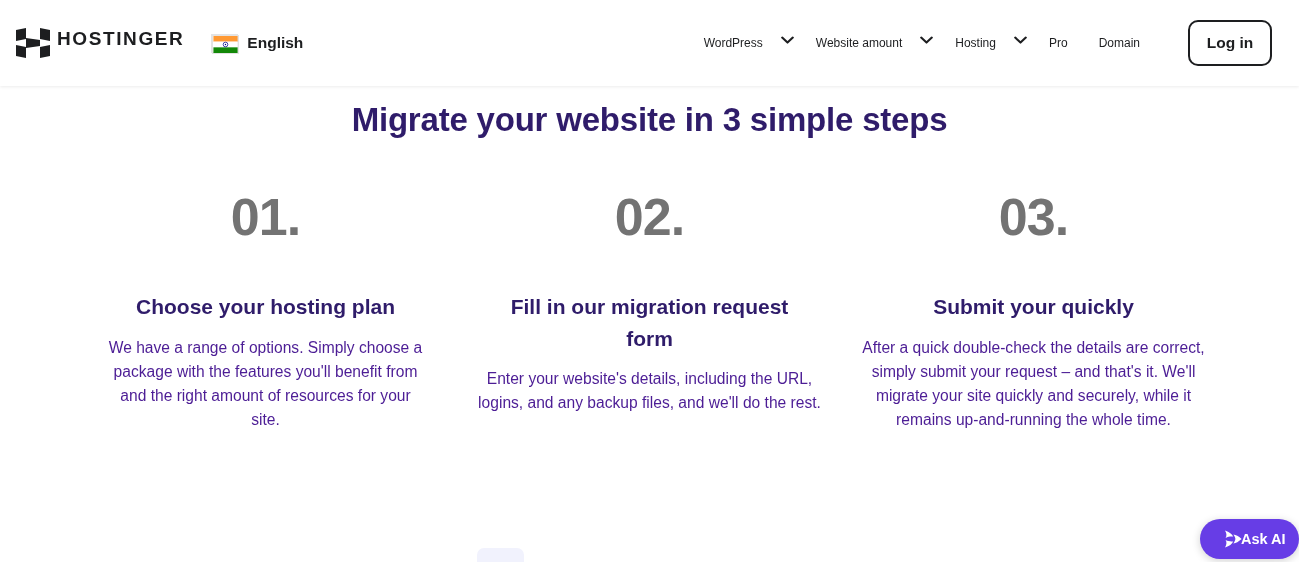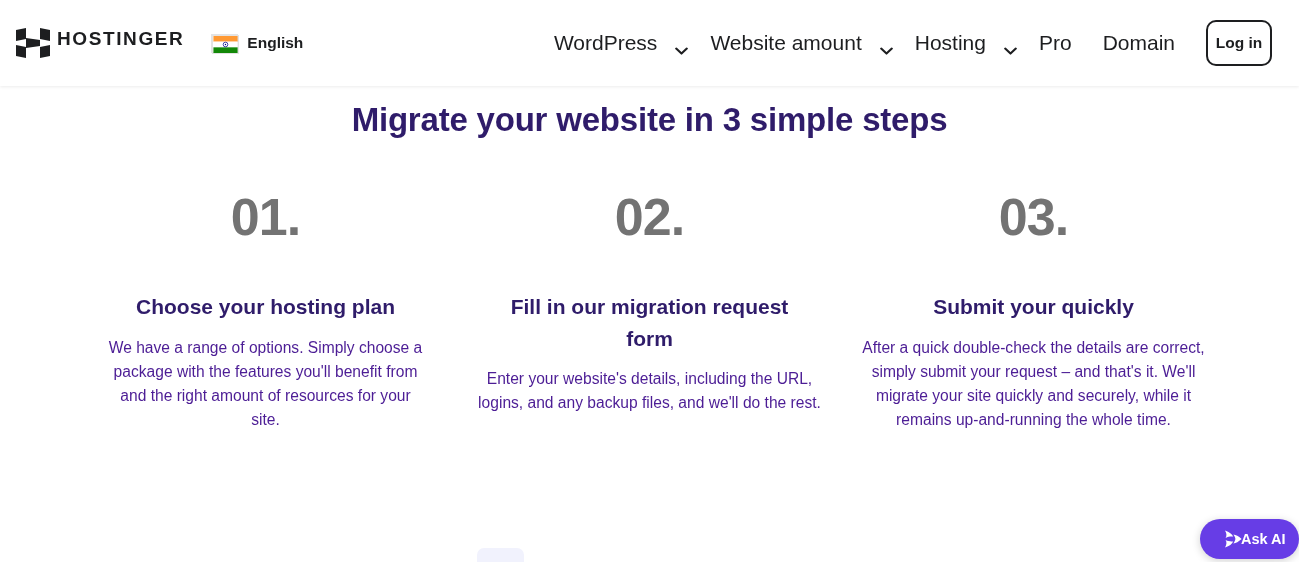--- a/index.html
+++ b/index.html
@@ -69,37 +69,37 @@
   }
 
   .nav {
     margin-left: auto;
     display: flex;
     align-items: center;
     margin-right: 27px;
   }
   .nav-item {
     display: flex;
-    align-items: flex-end;
-    font-size: 21px;
+    align-items: flex-start;
+    font-size: 12px;
     color: #1d1e20;
     margin-left: 31px;
     white-space: nowrap;
     cursor: pointer;
   }
   .nav-item:first-child { margin-left: 0; }
   .chev {
     margin-left: 9px;
     width: 13px;
     height: 8px;
     display: block;
   }
   .login-btn {
-    margin-left: 31px;
-    width: 66px;
+    margin-left: 48px;
+    width: 84px;
     height: 46px;
     border: 2px solid #1d1e20;
     border-radius: 10px;
     background: #ffffff;
     color: #1d1e20;
     font-size: 15.5px;
     font-weight: bold;
     font-family: "Liberation Sans", sans-serif;
     display: flex;
     align-items: center;

